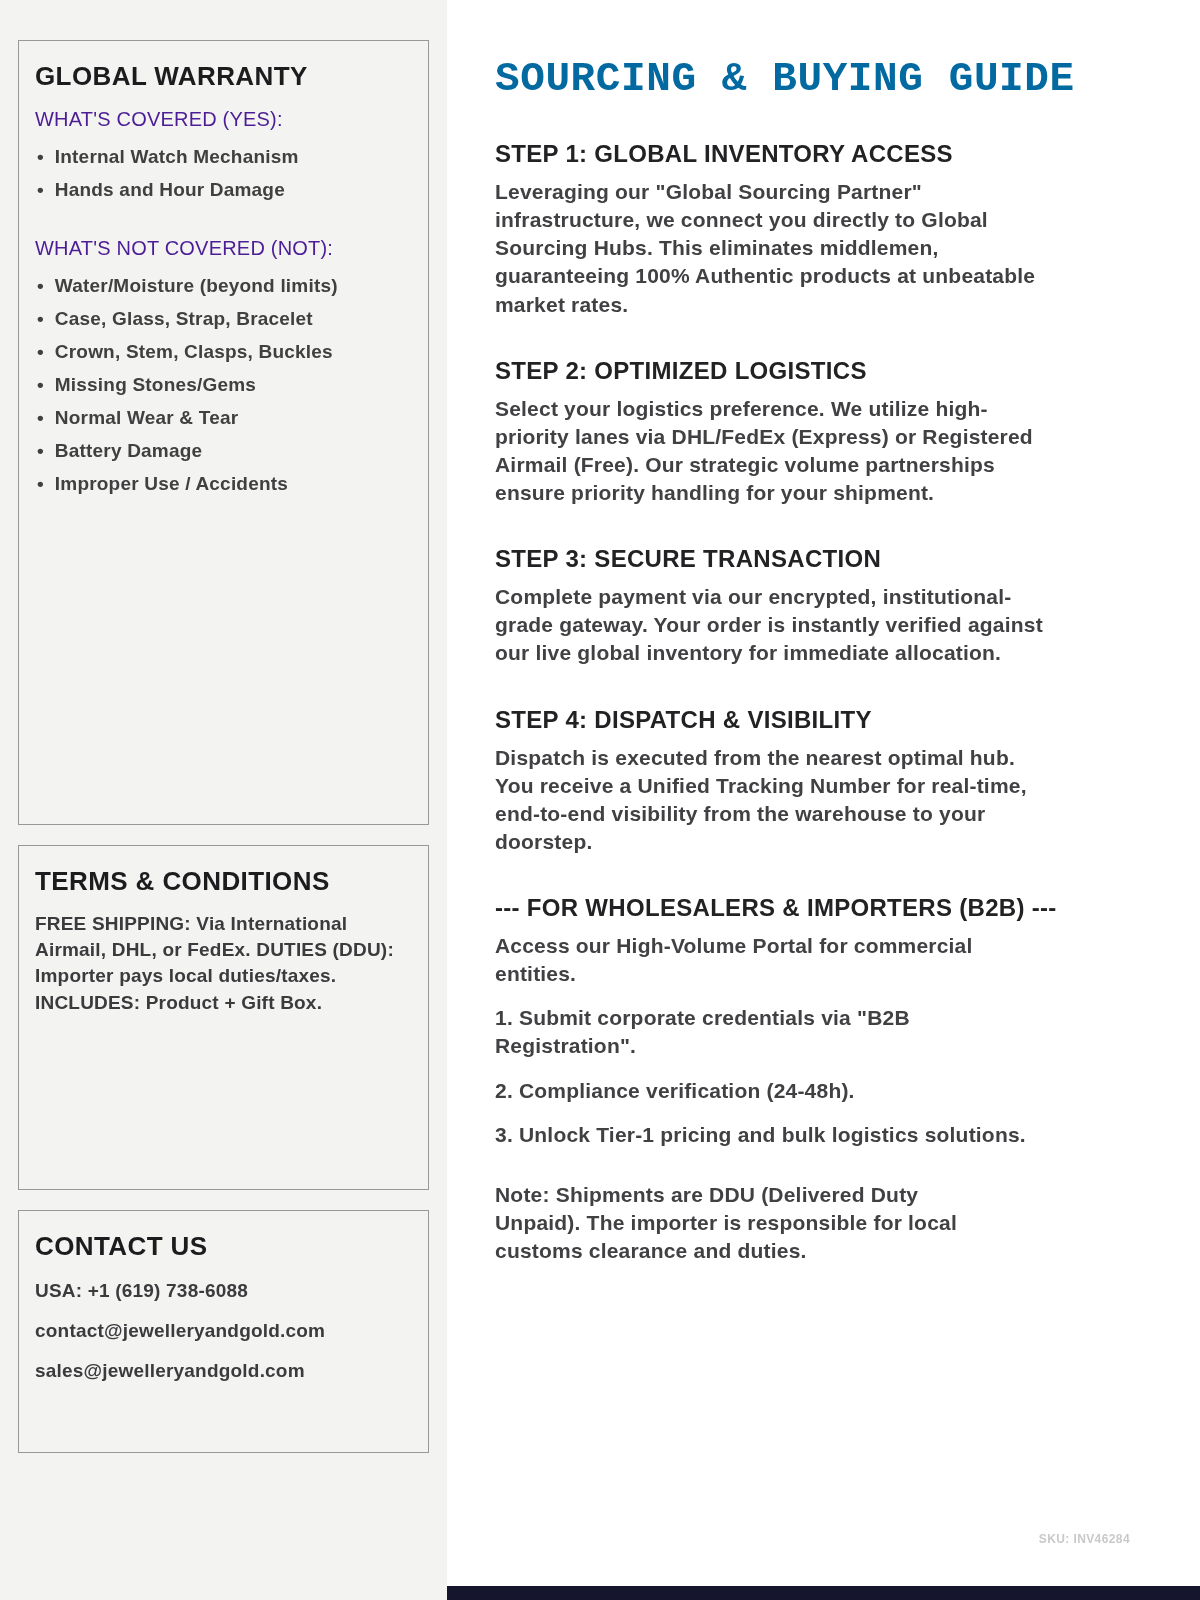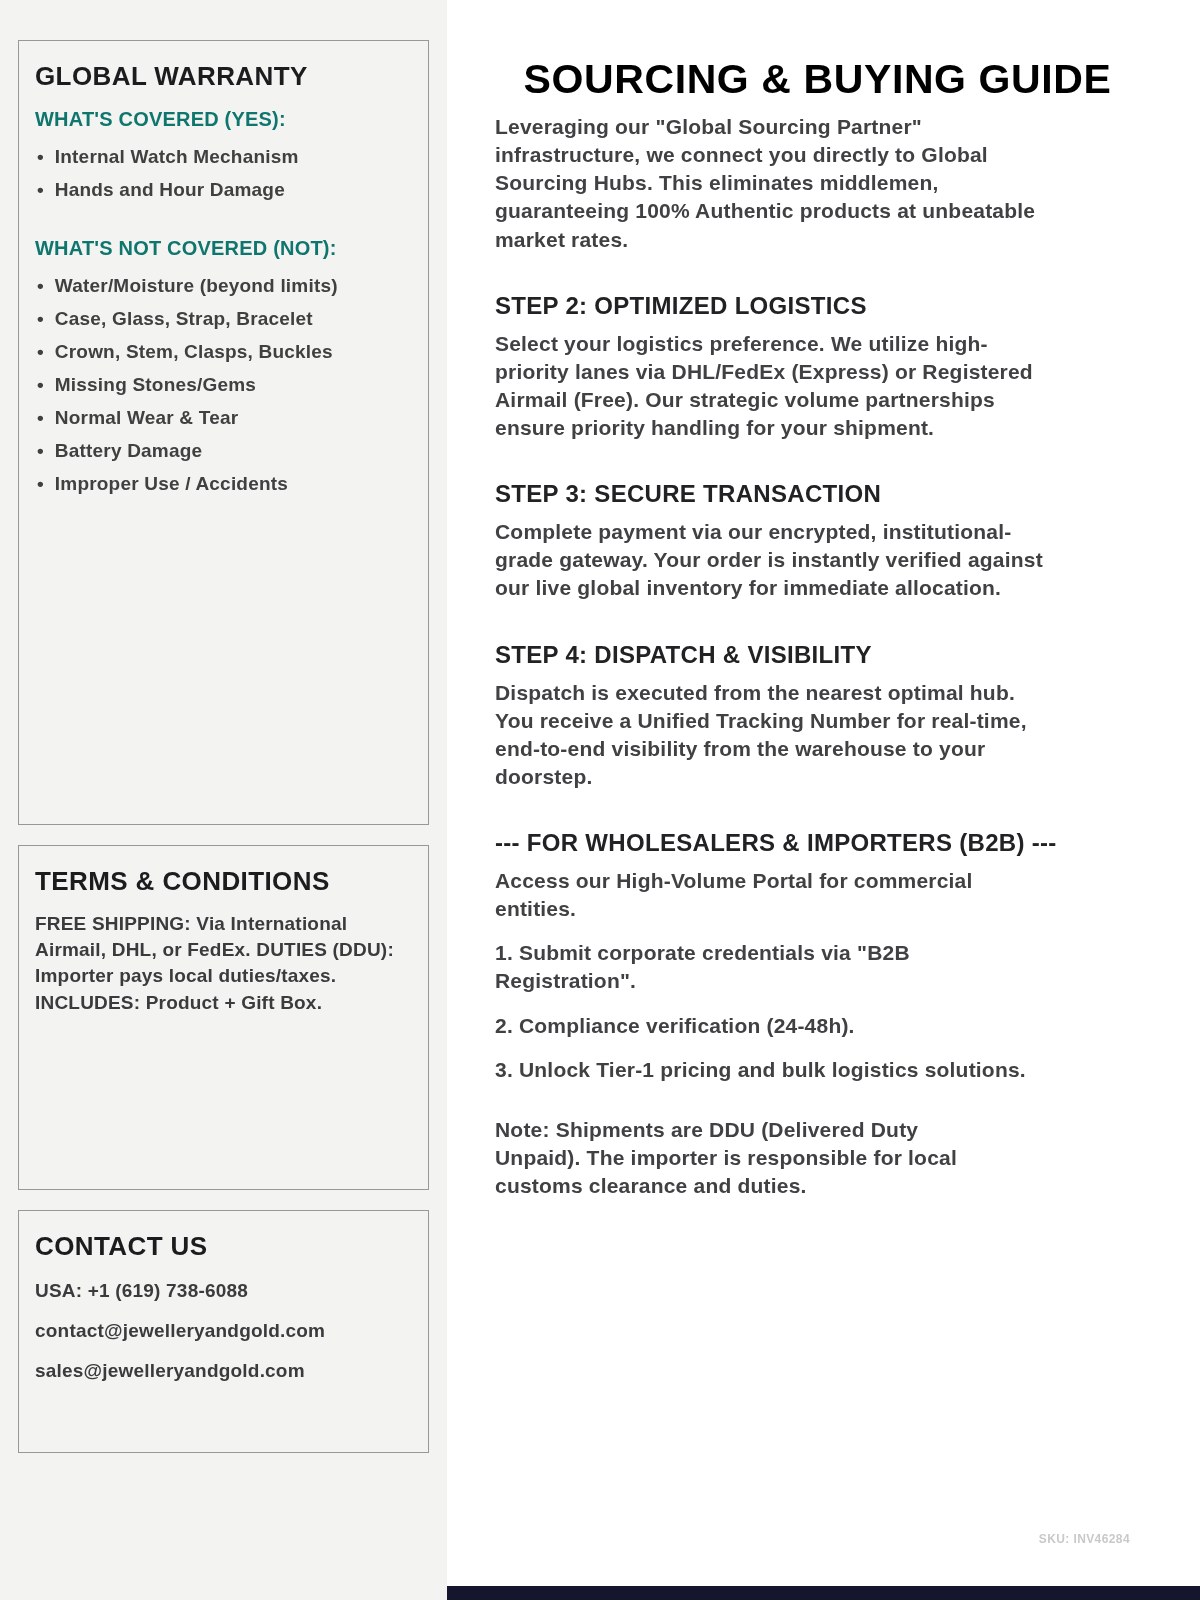--- a/index.html
+++ b/index.html
@@ -25,21 +25,21 @@
     margin-bottom:20px;
   }
   .panel-warranty { height:785px; }
   .panel-terms    { height:345px; }
   .panel-contact  { height:243px; }
   .panel-title {
     font-size:26px; font-weight:bold; color:#1c1c1e;
     letter-spacing:.4px;
   }
   .sub-title {
-    font-size:20px; font-weight:bold; color:#0f766e;
+    font-size:20px; font-weight:normal; color:#4c1d95;
     margin-top:16px; letter-spacing:.2px;
   }
   .sub-title.gap { margin-top:30px; }
   ul.bullet-list { list-style:none; margin-top:10px; }
   ul.bullet-list li {
     font-size:19px; font-weight:bold; color:#404040;
     padding:5px 0 6px 2px; letter-spacing:.2px;
   }
   ul.bullet-list li::before { content:"\2022\00a0\00a0"; }
   .footnote {
@@ -56,22 +56,22 @@
   }
 
   
   .main {
     position:absolute; left:447px; top:0;
     width:753px; height:1600px;
     padding:56px 60px 0 48px;
     background:#ffffff;
   }
   .main-title {
-    font-size:41px; font-weight:bold; color:#000000;
-    text-align:center; letter-spacing:.6px;
+    font-size:41px; font-weight:bold; color:#0369a1;
+    text-align:left; letter-spacing:.6px;font-family:Liberation Mono, monospace;
   }
   .step-heading {
     font-size:24px; font-weight:bold; color:#222224;
     margin-top:38px; letter-spacing:.3px;
   }
   .step-body {
     margin-top:10px; max-width:548px;
     font-size:21px; font-weight:bold; color:#414144;
     line-height:1.34; letter-spacing:.2px;
   }
@@ -124,20 +124,21 @@
     <p class="contact-line">contact@jewelleryandgold.com</p>
     <p class="contact-line">sales@jewelleryandgold.com</p>
   </section>
 
 </div>
 
 <div class="main">
   <h1 class="main-title">SOURCING &amp; BUYING GUIDE</h1>
 
   <section class="step">
+    <h2 class="step-heading">STEP 1: GLOBAL INVENTORY ACCESS</h2>
     <p class="step-body">Leveraging our "Global Sourcing Partner" infrastructure, we connect you directly to Global Sourcing Hubs. This eliminates middlemen, guaranteeing 100% Authentic products at unbeatable market rates.</p>
   </section>
 
   <section class="step">
     <h2 class="step-heading">STEP 2: OPTIMIZED LOGISTICS</h2>
     <p class="step-body">Select your logistics preference. We utilize high-priority lanes via DHL/FedEx (Express) or Registered Airmail (Free). Our strategic volume partnerships ensure priority handling for your shipment.</p>
   </section>
 
   <section class="step">
     <h2 class="step-heading">STEP 3: SECURE TRANSACTION</h2>

